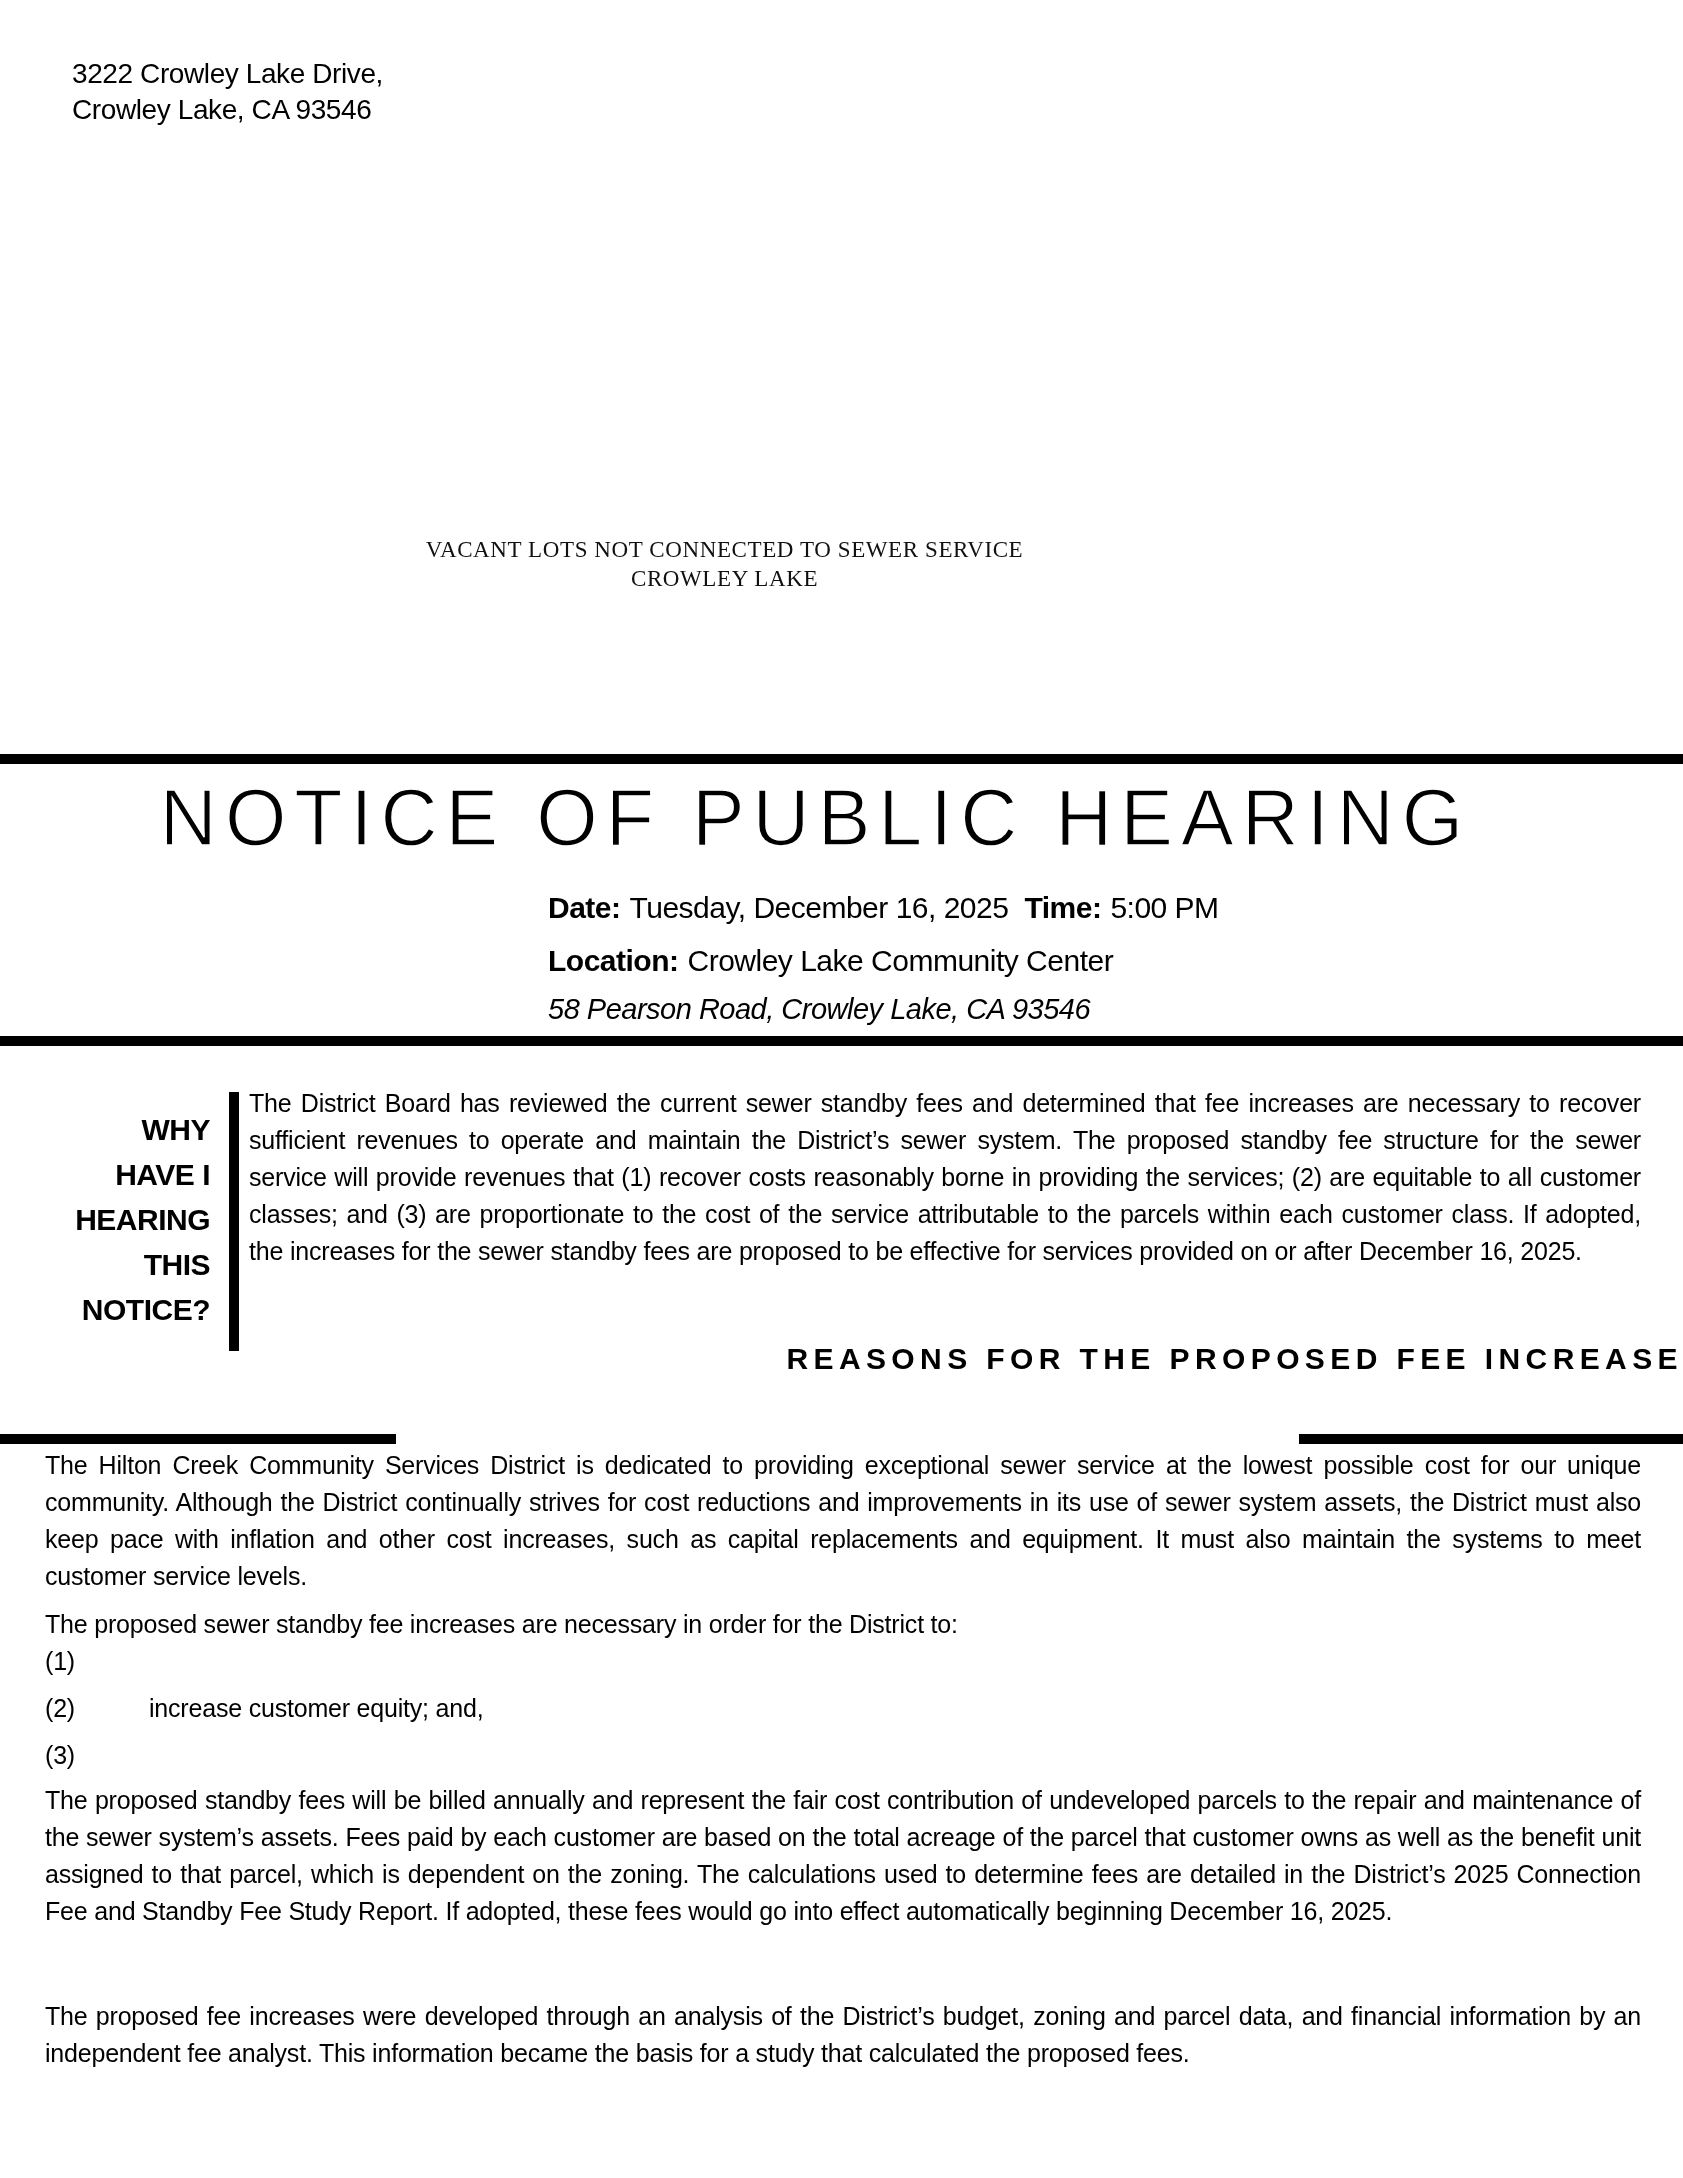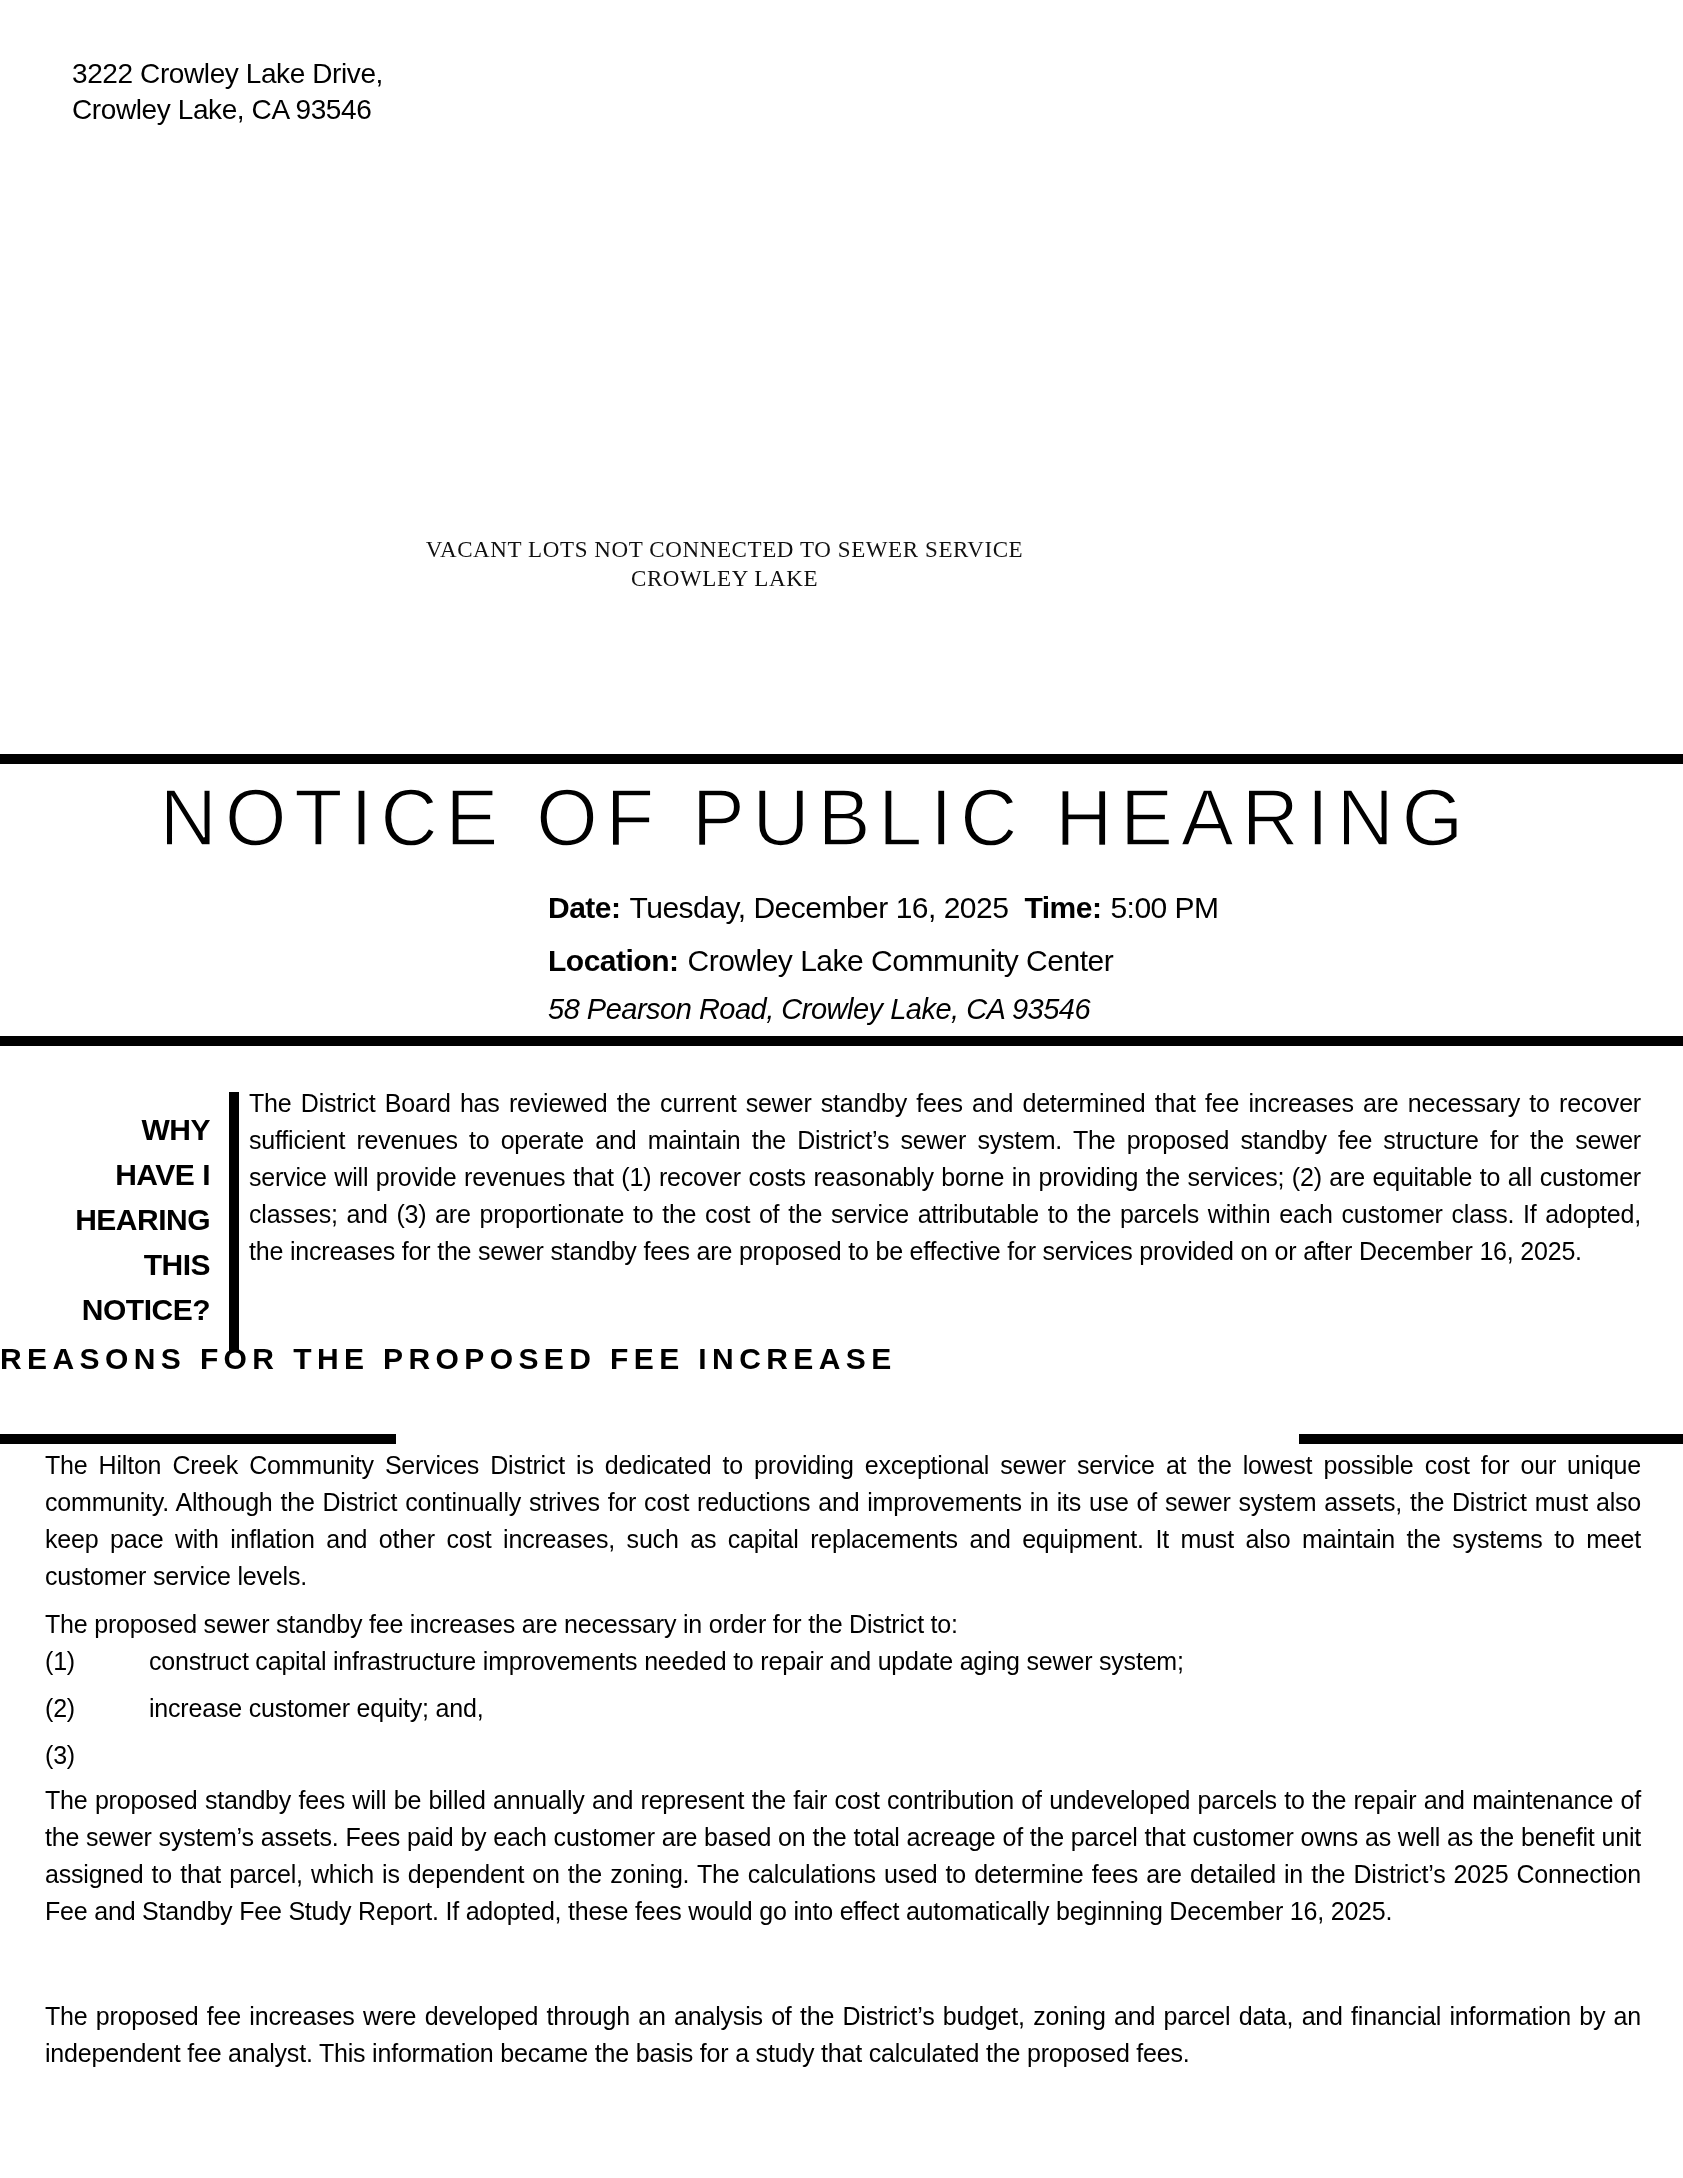--- a/index.html
+++ b/index.html
@@ -34,21 +34,21 @@
   .when .addr { font-style:italic; font-size:29px; line-height:44px; }
 
   
   .why-label { left:20px; top:1107px; width:190px; text-align:right;
                font-weight:bold; font-size:30px; line-height:45px; letter-spacing:-0.5px; }
   .why-vbar { left:229px; top:1092px; width:10px; height:259px; background:#000; }
   .why-body { left:249px; top:1085px; width:1392px; font-size:25px; line-height:37px;
               text-align:justify; letter-spacing:-0.2px; }
 
   
-  .reasons-h { left:0; top:1342px; width:1683px; text-align:left;
+  .reasons-h { left:0; top:1342px; width:1683px; text-align:right;
                font-weight:bold; font-size:30px; letter-spacing:5.4px; }
   .rule-l { left:0; top:1434px; width:396px; height:10px; background:#000; }
   .rule-r { left:1299px; top:1434px; width:384px; height:10px; background:#000; }
 
   
   .para { left:45px; width:1596px; font-size:25px; line-height:37px;
           text-align:justify; letter-spacing:-0.2px; }
   .p1 { top:1447px; }
   .intro { top:1606px; text-align:left; }
   .list { left:45px; top:1643px; width:1596px; font-size:25px; letter-spacing:-0.2px; }
@@ -100,21 +100,20 @@
 <div class="abs rule-l"></div>
 <div class="abs rule-r"></div>
 
 <div class="abs para p1">The Hilton Creek Community Services District is dedicated to providing exceptional sewer service at the lowest possible cost for our unique community. Although the District continually strives for cost reductions and improvements in its use of sewer system assets, the District must also keep pace with inflation and other cost increases, such as capital replacements and equipment. It must also maintain the systems to meet customer service levels.</div>
 
 <div class="abs para intro">The proposed sewer standby fee increases are necessary in order for the District to:</div>
 
 <div class="abs list">
   <div class="item">
     <span class="num">(1)</span>
-    <span>construct capital infrastructure improvements needed to repair and update aging sewer system;</span>
   </div>
   <div class="item">
     <span class="num">(2)</span>
     <span>increase customer equity; and,</span>
   </div>
   <div class="item">
     <span class="num">(3)</span>
   </div>
 </div>
 

